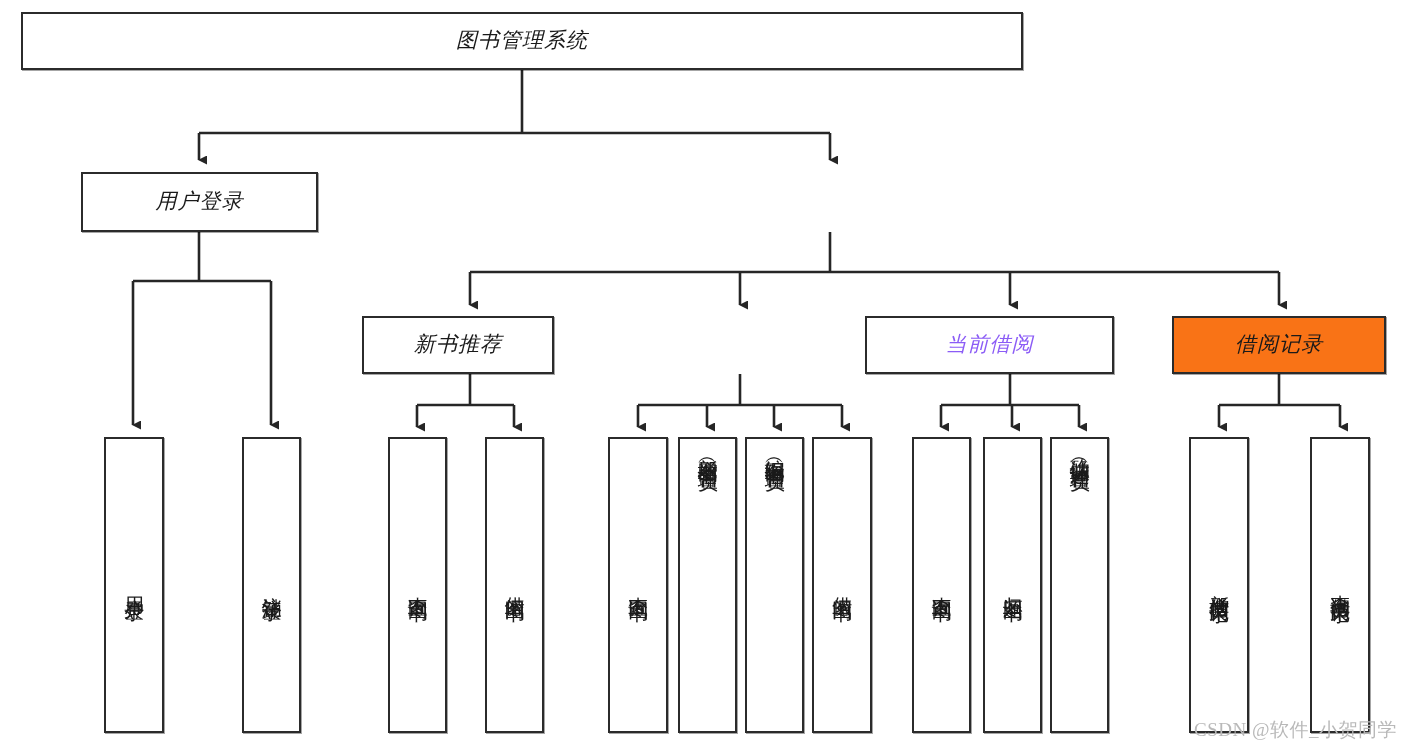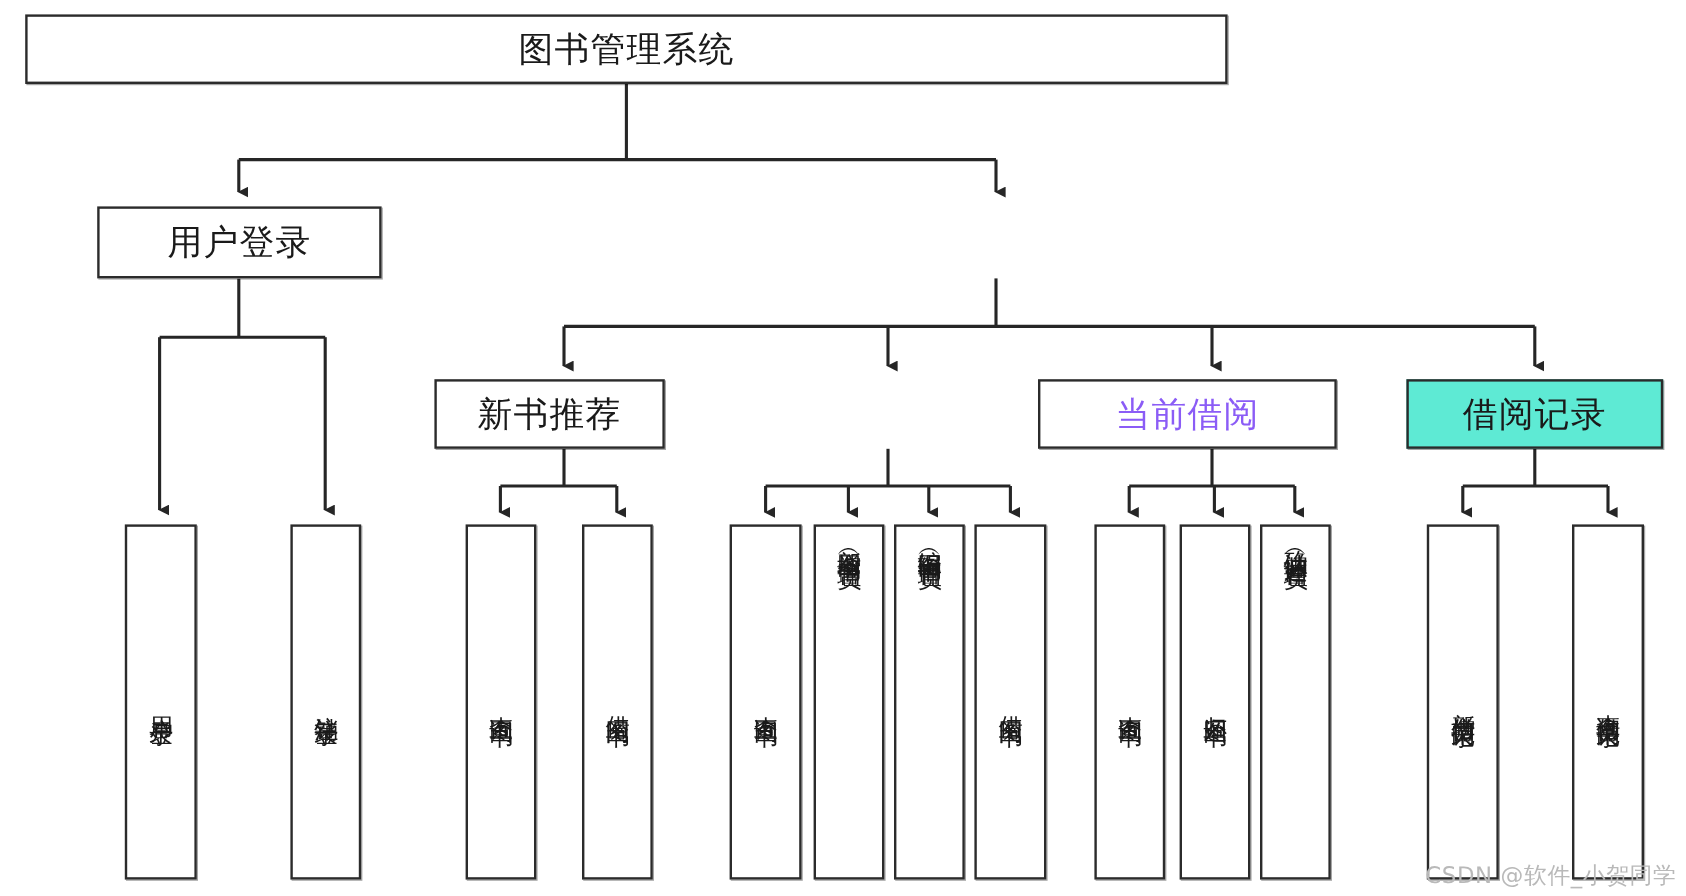--- a/index.html
+++ b/index.html
@@ -22,24 +22,25 @@
     box-sizing: border-box;
     background: #ffffff;
     border: 2px solid #2b2b2b;
     box-shadow: 1px 1px 0 rgba(0,0,0,0.35);
     display: flex;
     align-items: center;
     justify-content: center;
     color: #1a1a1a;
   }
   .node-h .node-label {
-    font-size: 29px;
+    font-size: 21px;
     line-height: 1.2;
     letter-spacing: 1px;
     white-space: nowrap;
+    font-style: italic;
   }
   .node-v {
     align-items: center;
     justify-content: center;
     padding: 4px 0;
   }
   .node-v .node-label {
     writing-mode: vertical-rl;
     text-orientation: upright;
     font-size: 20px;
@@ -131,21 +132,21 @@
   <div class="node node-h" style="left: 81px; top: 172px; width: 237px; height: 60px; border-color: rgb(43, 43, 43); background: rgb(255, 255, 255); color: rgb(26, 26, 26);">
     <span class="node-label">用户登录</span>
   </div>
 
   <div class="node node-h" style="left: 362px; top: 316px; width: 192px; height: 58px; border-color: rgb(43, 43, 43); background: rgb(255, 255, 255); color: rgb(26, 26, 26);">
     <span class="node-label">新书推荐</span>
   </div>
   <div class="node node-h" style="left: 865px; top: 316px; width: 249px; height: 58px; border-color: rgb(43, 43, 43); background: rgb(255, 255, 255); color: #8b5cf6;">
     <span class="node-label">当前借阅</span>
   </div>
-  <div class="node node-h" style="left: 1172px; top: 316px; width: 214px; height: 58px; border-color: rgb(43, 43, 43); background: #5eead4; color: rgb(26, 26, 26);">
+  <div class="node node-h" style="left: 1172px; top: 316px; width: 214px; height: 58px; border-color: rgb(43, 43, 43); background: #f97316; color: rgb(26, 26, 26);">
     <span class="node-label">借阅记录</span>
   </div>
 
   <div class="node node-v" style="left: 104px; top: 437px; width: 60px; height: 296px; border-color: rgb(43, 43, 43); background: rgb(255, 255, 255); color: rgb(26, 26, 26);">
     <span class="node-label">用户登录</span>
   </div>
   <div class="node node-v" style="left: 242px; top: 437px; width: 59px; height: 296px; border-color: rgb(43, 43, 43); background: rgb(255, 255, 255); color: rgb(26, 26, 26);">
     <span class="node-label">注销登录</span>
   </div>
   <div class="node node-v" style="left: 388px; top: 437px; width: 59px; height: 296px; border-color: rgb(43, 43, 43); background: rgb(255, 255, 255); color: rgb(26, 26, 26);">
@@ -175,15 +176,15 @@
   <div class="node node-v align-top" style="left: 1050px; top: 437px; width: 59px; height: 296px; border-color: rgb(43, 43, 43); background: rgb(255, 255, 255); color: rgb(26, 26, 26);">
     <span class="node-label">确认归还（管理员）</span>
   </div>
   <div class="node node-v" style="left: 1189px; top: 437px; width: 60px; height: 296px; border-color: rgb(43, 43, 43); background: rgb(255, 255, 255); color: rgb(26, 26, 26);">
     <span class="node-label">新增借阅记录</span>
   </div>
   <div class="node node-v" style="left: 1310px; top: 437px; width: 60px; height: 296px; border-color: rgb(43, 43, 43); background: rgb(255, 255, 255); color: rgb(26, 26, 26);">
     <span class="node-label">查询借阅记录</span>
   </div>
 
-  <div class="watermark" style="color: rgb(185, 185, 185);">CSDN @软件_小贺同学</div>
+  <div class="watermark" style="color: rgb(185, 185, 185); font-family: Liberation Serif, serif;">CSDN @软件_小贺同学</div>
 
 </div>
 
 </body></html>

